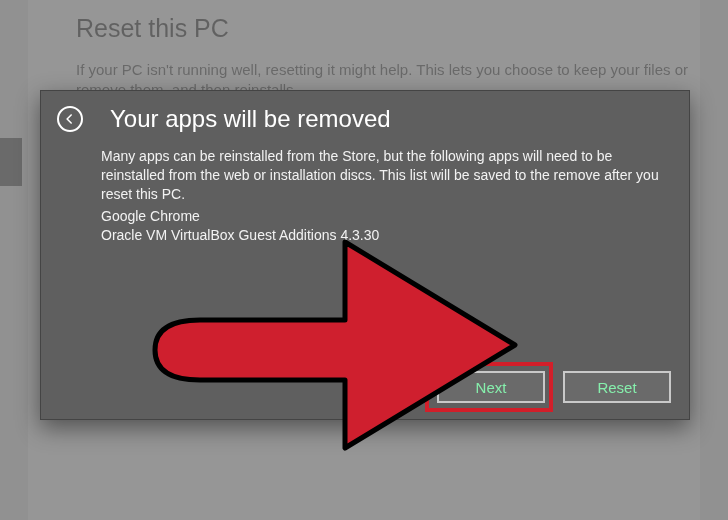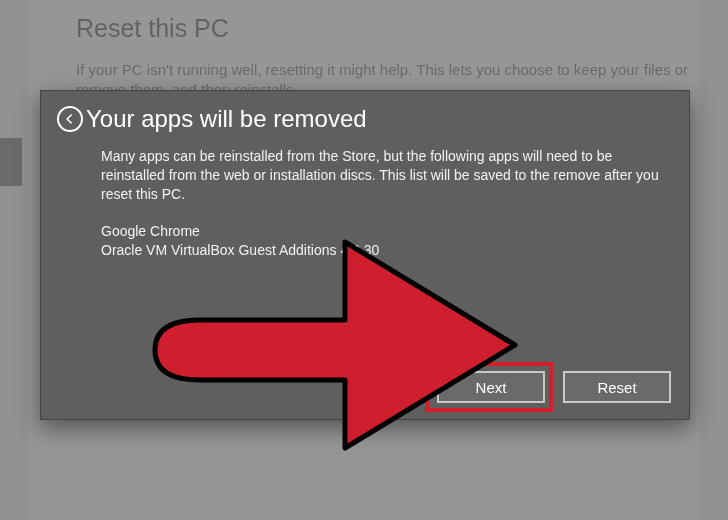--- a/index.html
+++ b/index.html
@@ -22,40 +22,40 @@
   .sidebar-tab {
     position: absolute; left: 0; top: 138px; width: 22px; height: 48px;
     background: #6a6a6a;
   }
   .dialog {
     position: absolute; left: 40px; top: 90px; width: 650px; height: 330px;
     background: #5f5f5f; color: #ffffff; border: 1px solid #444;
     box-shadow: 0 8px 22px rgba(0,0,0,0.45);
   }
   .dlg-header {
-    position: absolute; left: 16px; top: 14px; display: flex; align-items: center; gap: 3px;
+    position: absolute; left: 16px; top: 14px; display: flex; align-items: center; gap: 27px;
   }
   .back-btn {
     width: 26px; height: 26px; border: 2px solid #ffffff; border-radius: 50%;
     display: flex; align-items: center; justify-content: center;
     color: #fff; cursor: pointer;
   }
   .back-btn svg { width: 14px; height: 14px; }
   .dlg-title { font-size: 24px; font-weight: 400; color: #fff; }
   .dlg-body {
     position: absolute; left: 60px; top: 56px; right: 28px;
     font-size: 14px; line-height: 1.35; color: #f2f2f2;
   }
-  .app-list { margin-top: 18px; font-size: 14px; color: #f2f2f2; }
+  .app-list { margin-top: 3px; font-size: 14px; color: #f2f2f2; }
   .app-row { line-height: 1.35; }
   .dlg-buttons {
     position: absolute; right: 18px; bottom: 16px; display: flex; gap: 18px;
   }
   .win-btn {
-    width: 108px; height: 32px; background: #6a6a6a; color: #ffffff;
+    width: 108px; height: 32px; background: #6a6a6a; color: #86efac;
     border: 2px solid #c9c9c9; font-size: 15px; display: flex;
     align-items: center; justify-content: center; cursor: pointer;
     font-family: inherit;
   }
   .next-hl {
     position: absolute; right: 136px; bottom: 7px; width: 128px; height: 50px;
     border: 4px solid #d21f2a; pointer-events: none;
   }
   
   .arrow {

